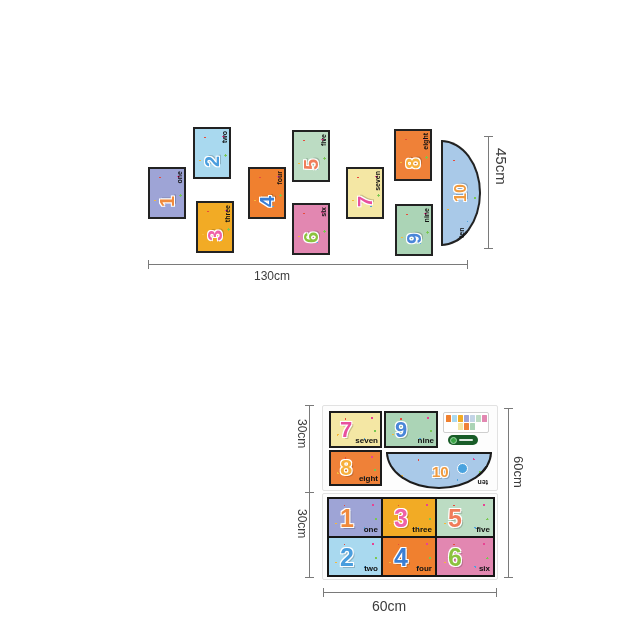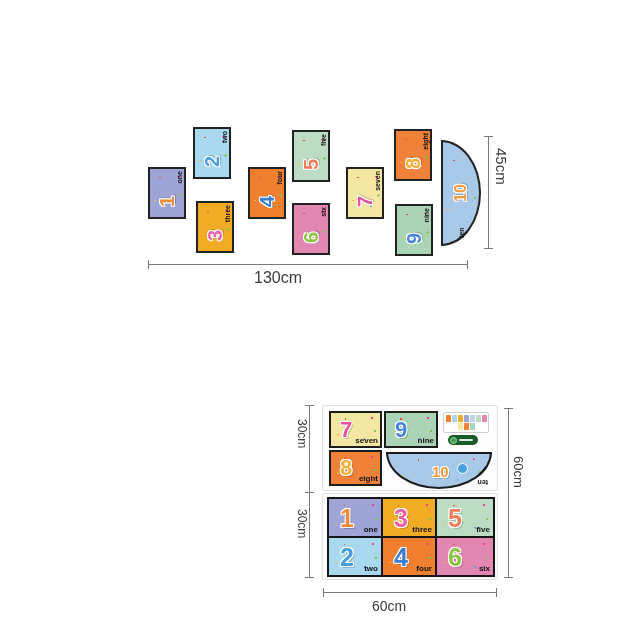--- a/index.html
+++ b/index.html
@@ -146,21 +146,21 @@
     <div class="confetti pos-ten" style="background-color: rgb(169, 201, 232);">
       <div class="rot">
         <span class="digit" style="color: rgb(240, 154, 62);">10</span>
         <span class="lbl">ten</span>
       </div>
     </div>
 
     <div class="vline" style="left:488px;top:136px;height:113px;"></div>
     <span class="dimlbl dim-vert" style="left:493px;top:148px;font-size:15px;">45cm</span>
     <div class="hline" style="left:148px;top:264px;width:320px;"></div>
-    <span class="dimlbl" style="left:254px;top:269px;font-size:16px;">130cm</span>
+    <span class="dimlbl" style="left:254px;top:269px;font-size:12px;">130cm</span>
   </div>
 
   <div>
 
     <div class="panel" id="panelA">
       <div class="pcard confetti p-seven" style="background-color: rgb(244, 231, 164);">
         <span class="digit" style="color: rgb(232, 80, 158);">7</span>
         <span class="lbl">seven</span>
       </div>
       <div class="pcard confetti p-nine" style="background-color: rgb(171, 212, 182);">

